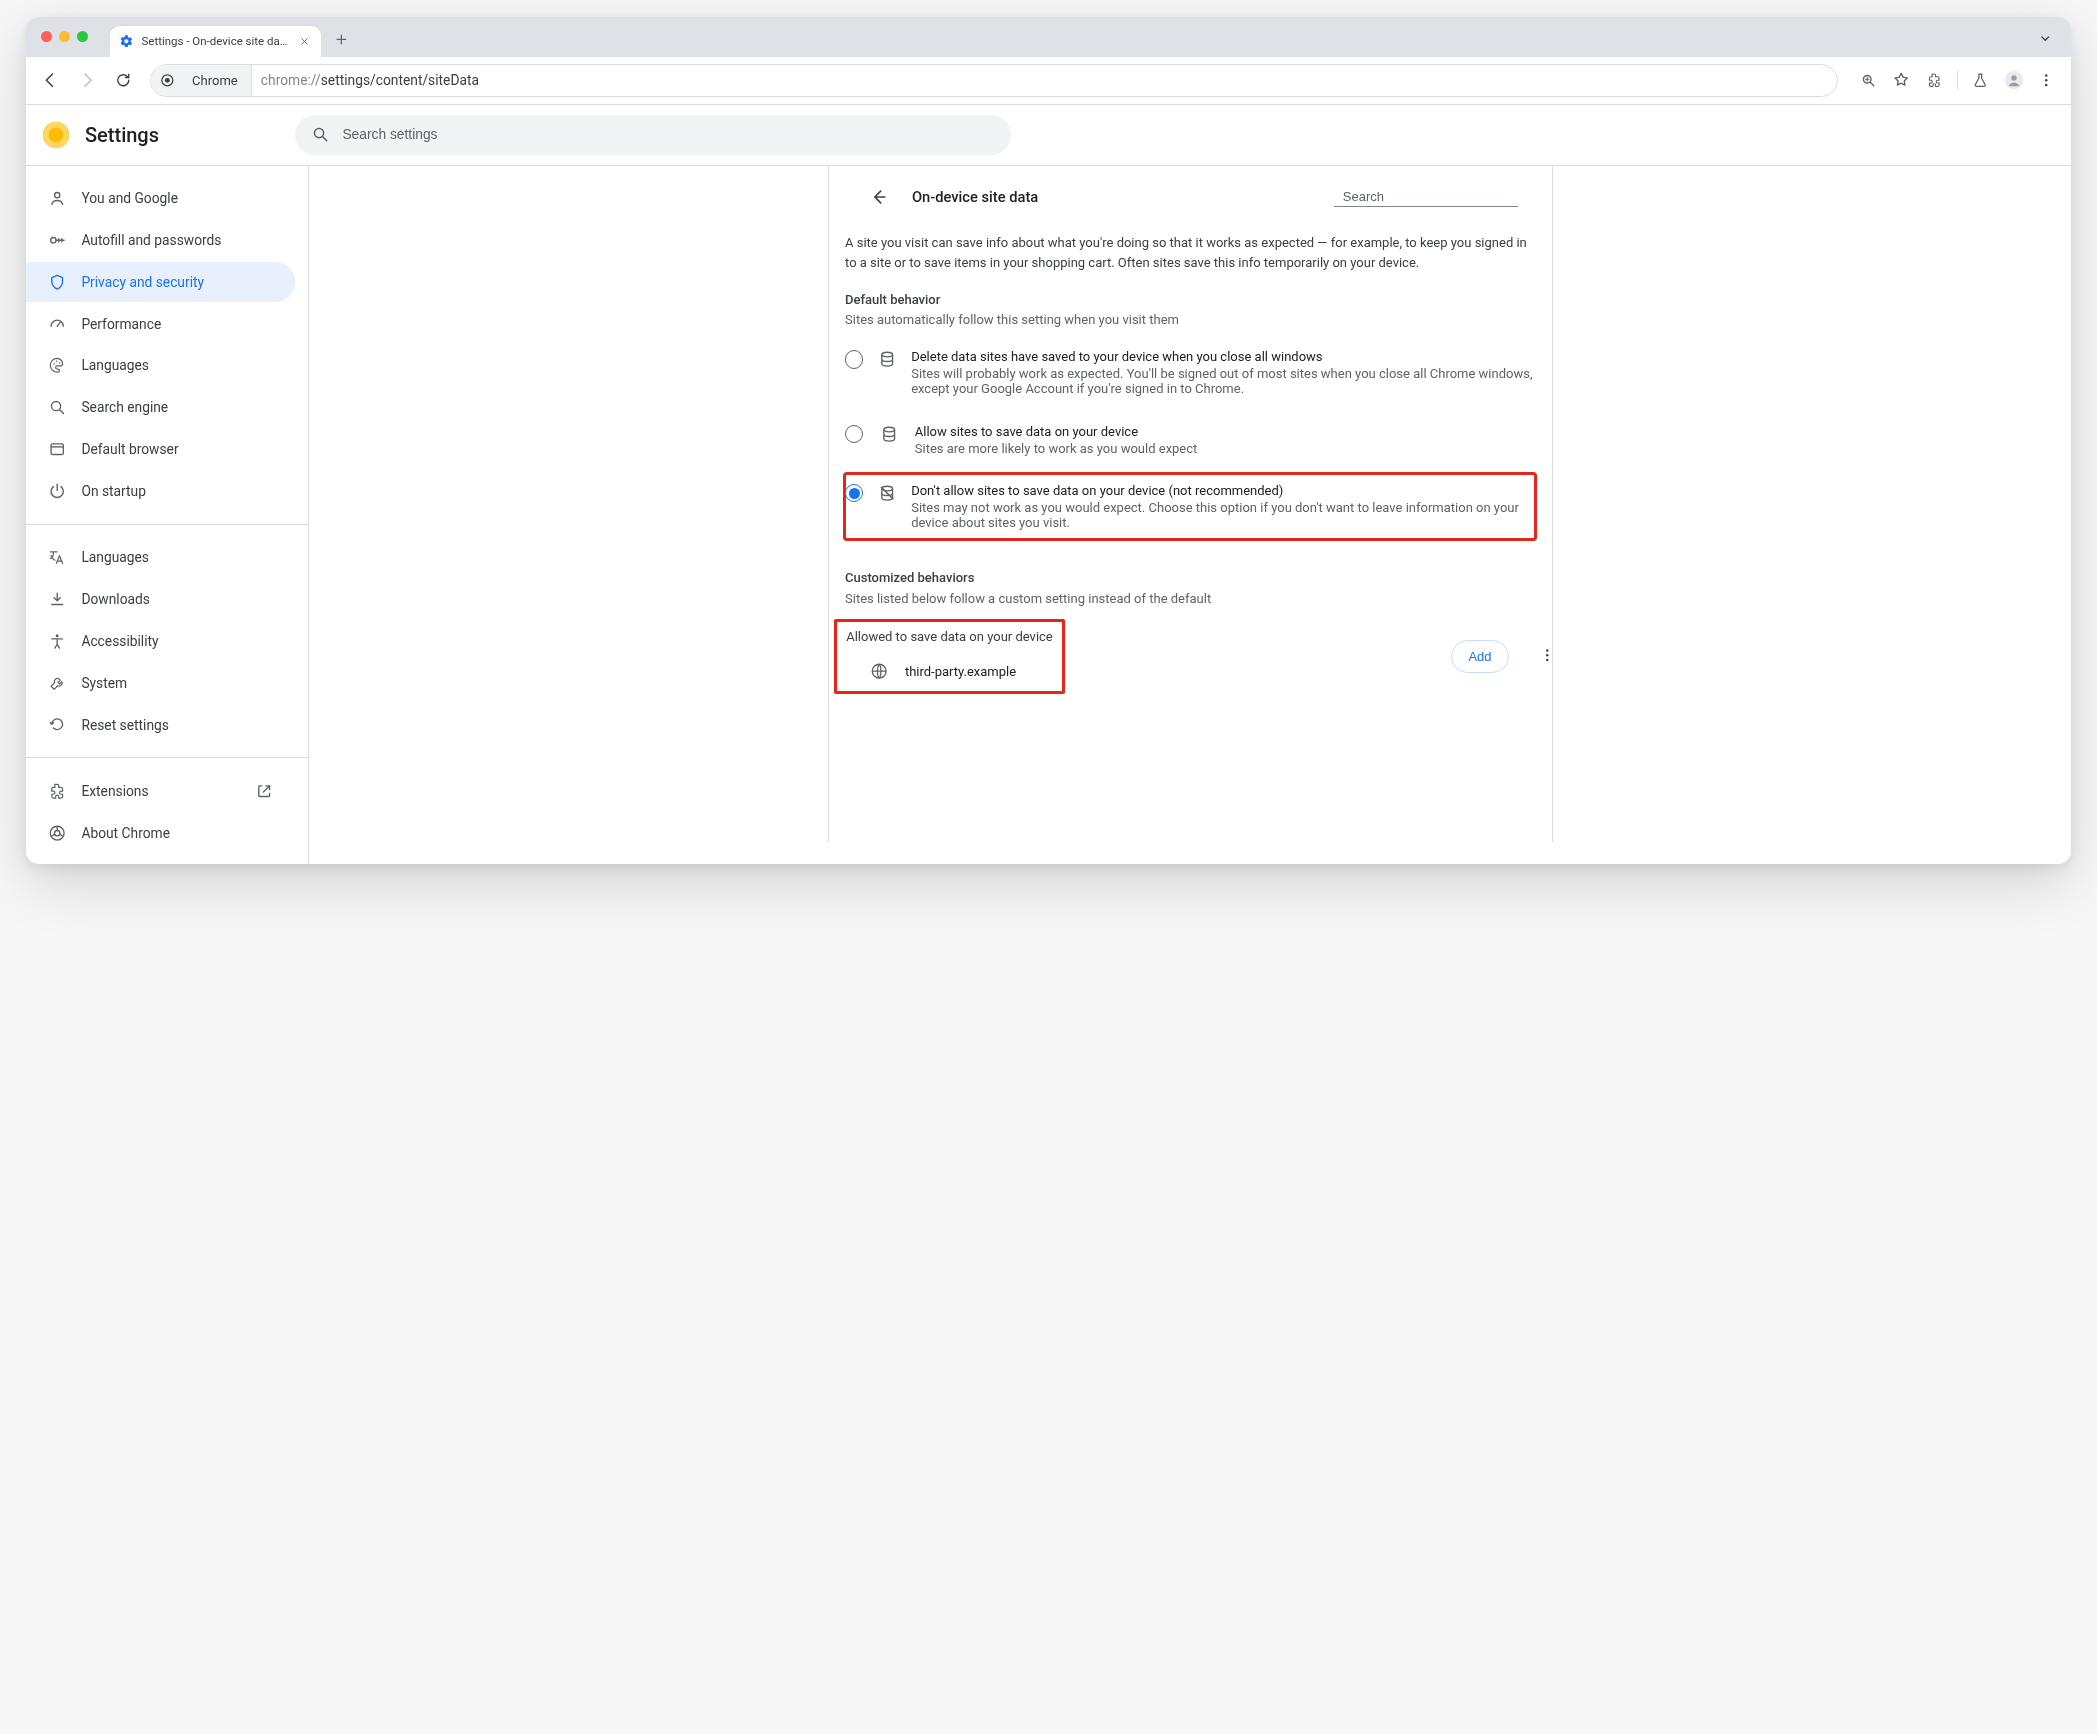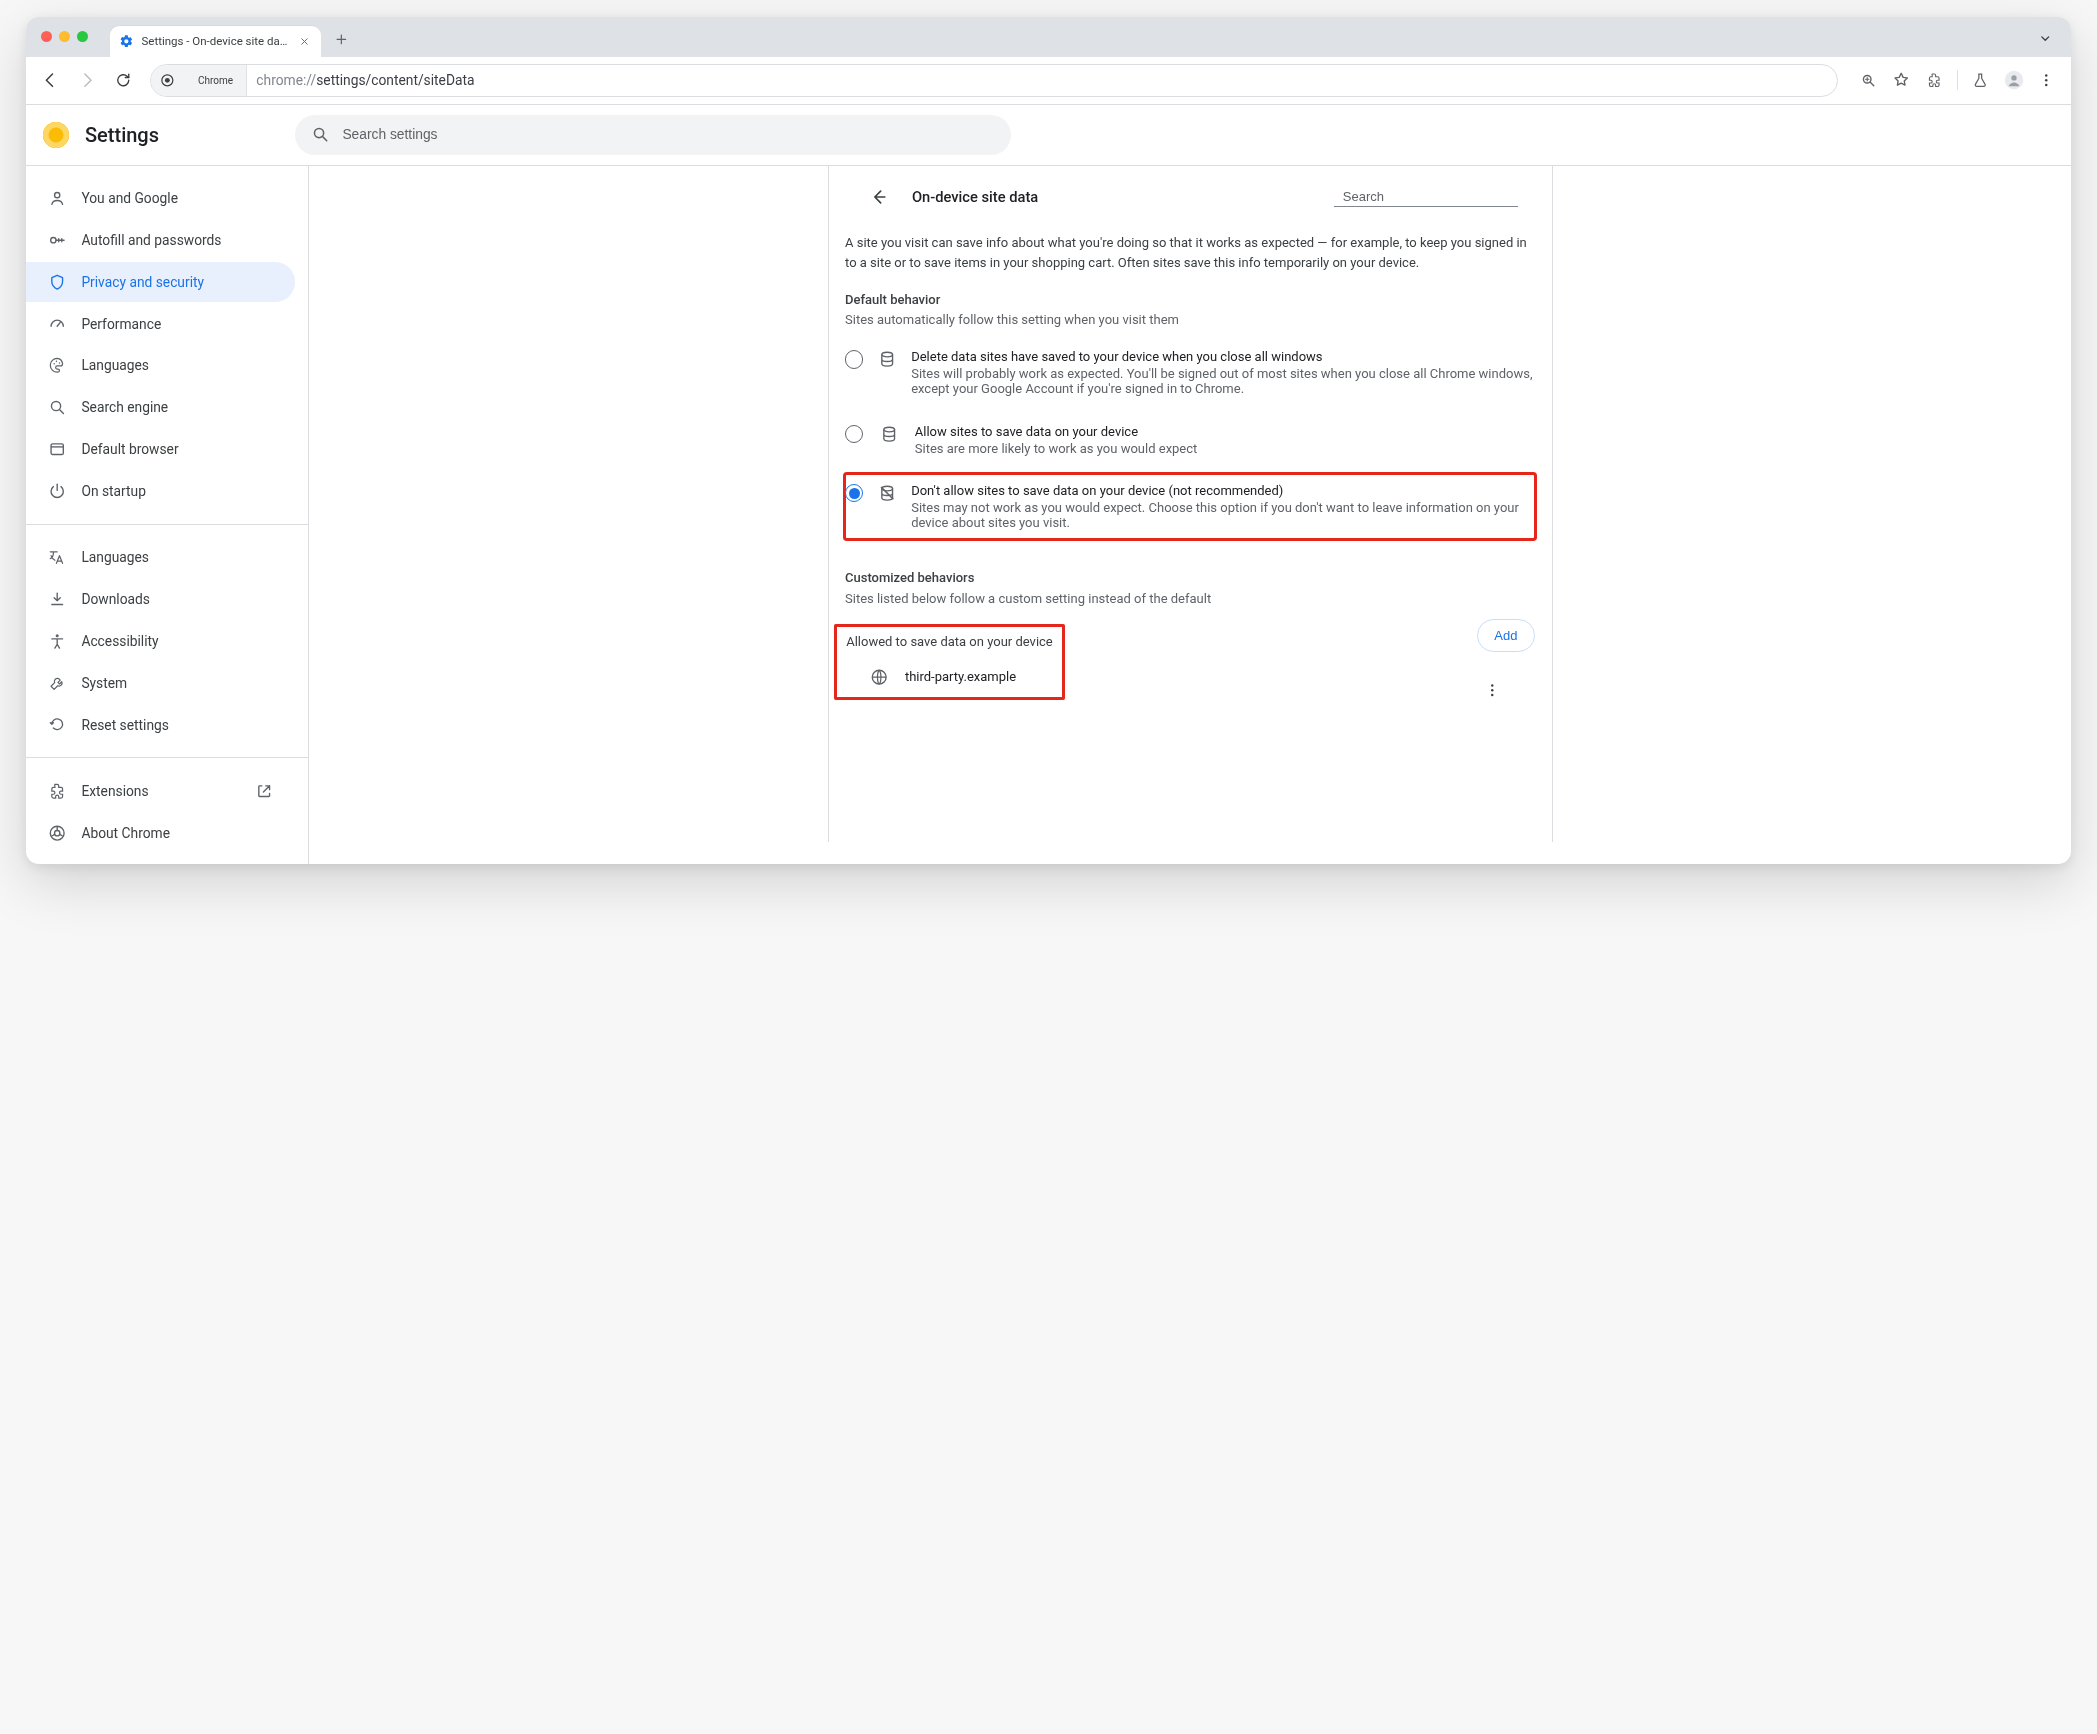--- a/index.html
+++ b/index.html
@@ -53,22 +53,22 @@
     height:48px;background:#fff;display:flex;align-items:center;gap:5.5px;padding:0 9.2px;
     border-bottom:0.9px solid var(--border);
   }
   .icon-btn{width:31px;height:31px;border-radius:50%;display:flex;align-items:center;justify-content:center;color:#3c4043}
   .icon-btn.disabled{color:#b9bcc0}
   .addressbar{
     flex:1;height:33px;border-radius:16.5px;background:#fff;border:0.9px solid var(--border);
     display:flex;align-items:center;overflow:hidden;margin:0 5.5px;
   }
   .chip{
-    display:flex;align-items:center;gap:23px;background:var(--chip-bg);height:100%;
-    padding:0 13px 0 9.2px;color:#3c4043;font-size:10px;border-right:0.9px solid #e1e3e6;
+    display:flex;align-items:center;gap:17px;background:var(--chip-bg);height:100%;
+    padding:0 13px 0 9.2px;color:#3c4043;font-size:13px;border-right:0.9px solid #e1e3e6;
   }
   .chip svg{width:14.7px;height:14.7px}
   .url{padding:0 9.2px;color:#3c4043;font-size:13.8px}
   .url .muted{color:#80868b}
   .toolbar-right{display:flex;align-items:center;gap:1.8px;margin-left:3.7px}
   .sep{width:0.9px;height:20px;background:#e0e0e0;margin:0 5.5px}
 
   
   .settings-header{
     height:61px;display:flex;align-items:center;padding:0 16.5px;gap:16.5px;border-bottom:0.9px solid var(--border);
@@ -493,21 +493,21 @@
                   <span class="globe">
                     <svg viewBox="0 0 24 24" width="18.4" height="18.4">
                         <circle cx="12" cy="12" r="9" stroke="#5f6368" stroke-width="1.8" fill="none"></circle>
                         <path d="M3 12h18M12 3c3 3 3 15 0 18M12 3c-3 3-3 15 0 18" stroke="#5f6368" stroke-width="1.6" fill="none"></path>
                       </svg>
                   </span>
                   <span style="color:#202124">third-party.example</span>
                 </div>
               </div>
               <div style="flex:1"></div>
-              <div style="display:flex;flex-direction:column;gap:23px">
+              <div style="display:flex;flex-direction:row;gap:23px">
                 <button class="add-btn">Add</button>
                 <div class="more" style="width:31px;height:31px;border-radius:50%;display:flex;align-items:center;justify-content:center">
                   <svg viewBox="0 0 24 24" width="16.5" height="16.5">
                       <circle cx="12" cy="5" r="1.8" fill="#3c4043"></circle>
                       <circle cx="12" cy="12" r="1.8" fill="#3c4043"></circle>
                       <circle cx="12" cy="19" r="1.8" fill="#3c4043"></circle>
                     </svg>
                 </div>
               </div>
             </div>

